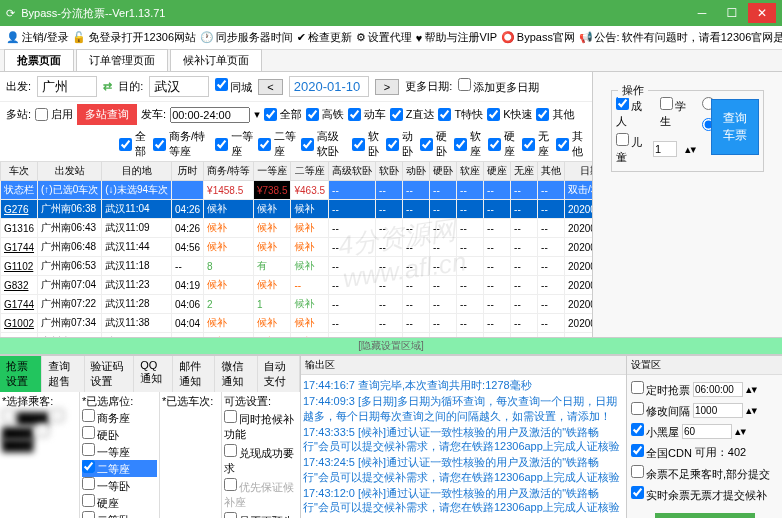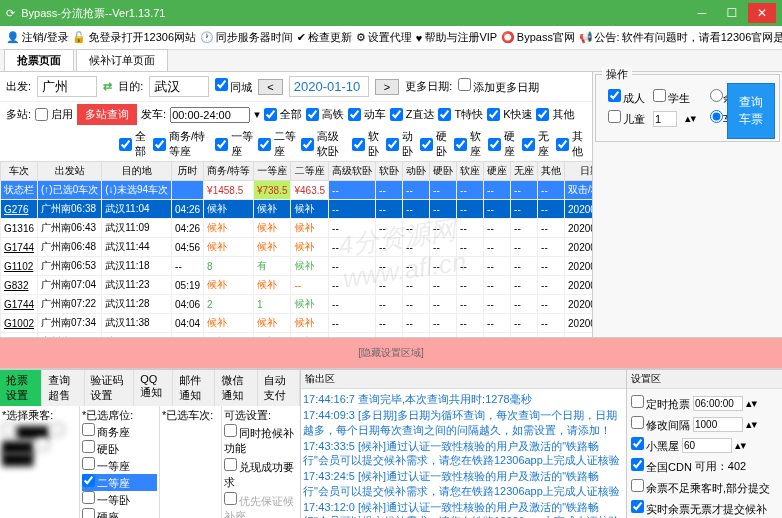--- a/index.html
+++ b/index.html
@@ -16,35 +16,35 @@
 .tab.active{font-weight:bold}
 .searchrow{background:#fff;display:flex;align-items:center;padding:4px 6px;gap:6px;border-bottom:1px solid #eee;font-size:11px}
 .searchrow input[type=text]{border:1px solid #ccc;padding:2px 4px;width:60px;font-size:13px}
 .searchrow input.date{width:80px}
 .swap{color:#4caf50;cursor:pointer;font-weight:bold}
 .btn-green{background:#ef4444;color:#fff;border:none;padding:3px 8px;cursor:pointer;font-size:11px}
 .btn-nav{background:#e8e8e8;border:1px solid #aaa;padding:1px 8px;cursor:pointer}
 .main{display:flex}
 .leftpane{flex:1;min-width:0}
 .rightpane{width:190px;border-left:1px solid #ccc;background:#f8f8f8}
-.opbox{border:1px solid #ccc;margin:2px;padding:12px;font-size:11px;position:relative}
+.opbox{border:1px solid #ccc;margin:18px;padding:4px;font-size:11px;position:relative}
 .opbox .legend{position:absolute;top:-8px;left:6px;background:#f8f8f8;padding:0 4px;font-size:11px}
 .oprow{display:flex;align-items:center;gap:8px;padding:2px 0}
 .btn-query{background:#2196f3;color:#fff;border:1px solid #1976d2;padding:10px 8px;cursor:pointer;font-size:12px;width:48px;text-align:center}
 .row2{background:#fff;display:flex;align-items:center;padding:2px 6px;gap:4px;font-size:11px}
 .row2 label{display:flex;align-items:center;gap:1px}
 .table{width:100%;border-collapse:collapse;font-size:11px;background:#fff}
 .table th{background:#f0f0f0;border:1px solid #ddd;padding:2px 3px;font-weight:normal;font-size:10px;white-space:nowrap}
 .table td{border:1px solid #eee;padding:2px 3px;font-size:10px;white-space:nowrap}
 .table tr.header2 td{background:#3385ff;color:#fff;font-size:10px}
 .table tr.sel td{background:#0066cc;color:#fff}
 .price-red{color:#d32f2f}
 .orange{color:#ff6600}
 .green{color:#4caf50}
-.configbar{background:#fca5a5;text-align:center;border-top:1px solid #ccc;border-bottom:1px solid #ccc;padding:8px;font-size:10px;color:#666}
+.configbar{background:#86efac;text-align:center;border-top:1px solid #ccc;border-bottom:1px solid #ccc;padding:1px;font-size:10px;color:#666}
 .bottom{display:flex;height:178px;border-top:1px solid #ccc}
 .bottom-left{width:300px;display:flex;flex-direction:column}
 .bottom-tabs{display:flex;background:#f0f0f0;font-size:10px}
 .bottom-tabs .btab{padding:3px 6px;border-right:1px solid #ddd;cursor:pointer}
 .bottom-tabs .btab.active{background:#22c55e}
 .bcontent{display:flex;flex:1;background:#fff;overflow:hidden}
 .passcol{width:80px;border-right:1px solid #ddd;padding:2px;font-size:10px}
 .seatcol{width:80px;border-right:1px solid #ddd;padding:2px;font-size:10px;overflow:auto}
 .seatcol label{display:block}
 .seatcol .sel{background:#3385ff;color:#fff}
@@ -87,20 +87,21 @@
   <span>🕐 <span>同步服务器时间</span></span>
   <span>✔ <span>检查更新</span></span>
   <span>⚙ <span>设置代理</span></span>
   <span>♥ <span>帮助与注册VIP</span></span>
   <span>⭕ <span>Bypass官网</span></span>
   <span>📢 <span>公告:</span><span>软件有问题时，请看12306官网是否正常！</span></span>
 </div>
 
 <div class="tabbar">
   <div class="tab active">抢票页面</div>
+  <div class="tab">订单管理页面</div>
   <div class="tab">候补订单页面</div>
 </div>
 
 <div class="main">
 <div class="leftpane">
 
 <div class="searchrow">
   <span>出发:</span>
   <input type="text" value="广州" style="">
   <span class="swap">⇄</span>
@@ -228,21 +229,21 @@
               <th>日期</th>
             </tr>
           </thead>
 <tbody id="tbody">
             <tr class="header2">
               <td>状态栏</td>
               <td>(↑)已选0车次</td>
               <td>(↓)未选94车次</td>
               <td></td>
               <td class="price-red" style="background:#fff;color:#d32f2f">¥1458.5</td>
-              <td style="background:#bef264;color:#d32f2f">¥738.5</td>
+              <td style="background:#000000;color:#d32f2f">¥738.5</td>
               <td style="background:#fff;color:#d32f2f">¥463.5</td>
               <td>--</td>
               <td>--</td>
               <td>--</td>
               <td>--</td>
               <td>--</td>
               <td>--</td>
               <td>--</td>
               <td>--</td>
               <td>双击/右键</td>
@@ -316,21 +317,21 @@
               <td>--</td>
               <td>--</td>
               <td>--</td>
               <td>--</td>
               <td>20200110</td>
             </tr>
             <tr>
               <td style="text-decoration:underline">G832</td>
               <td>广州南07:04</td>
               <td>武汉11:23</td>
-              <td>05:19</td>
+              <td>04:19</td>
               <td class="orange">候补</td>
               <td class="orange">候补</td>
               <td class="orange">--</td>
               <td>--</td>
               <td>--</td>
               <td>--</td>
               <td>--</td>
               <td>--</td>
               <td>--</td>
               <td>--</td>

